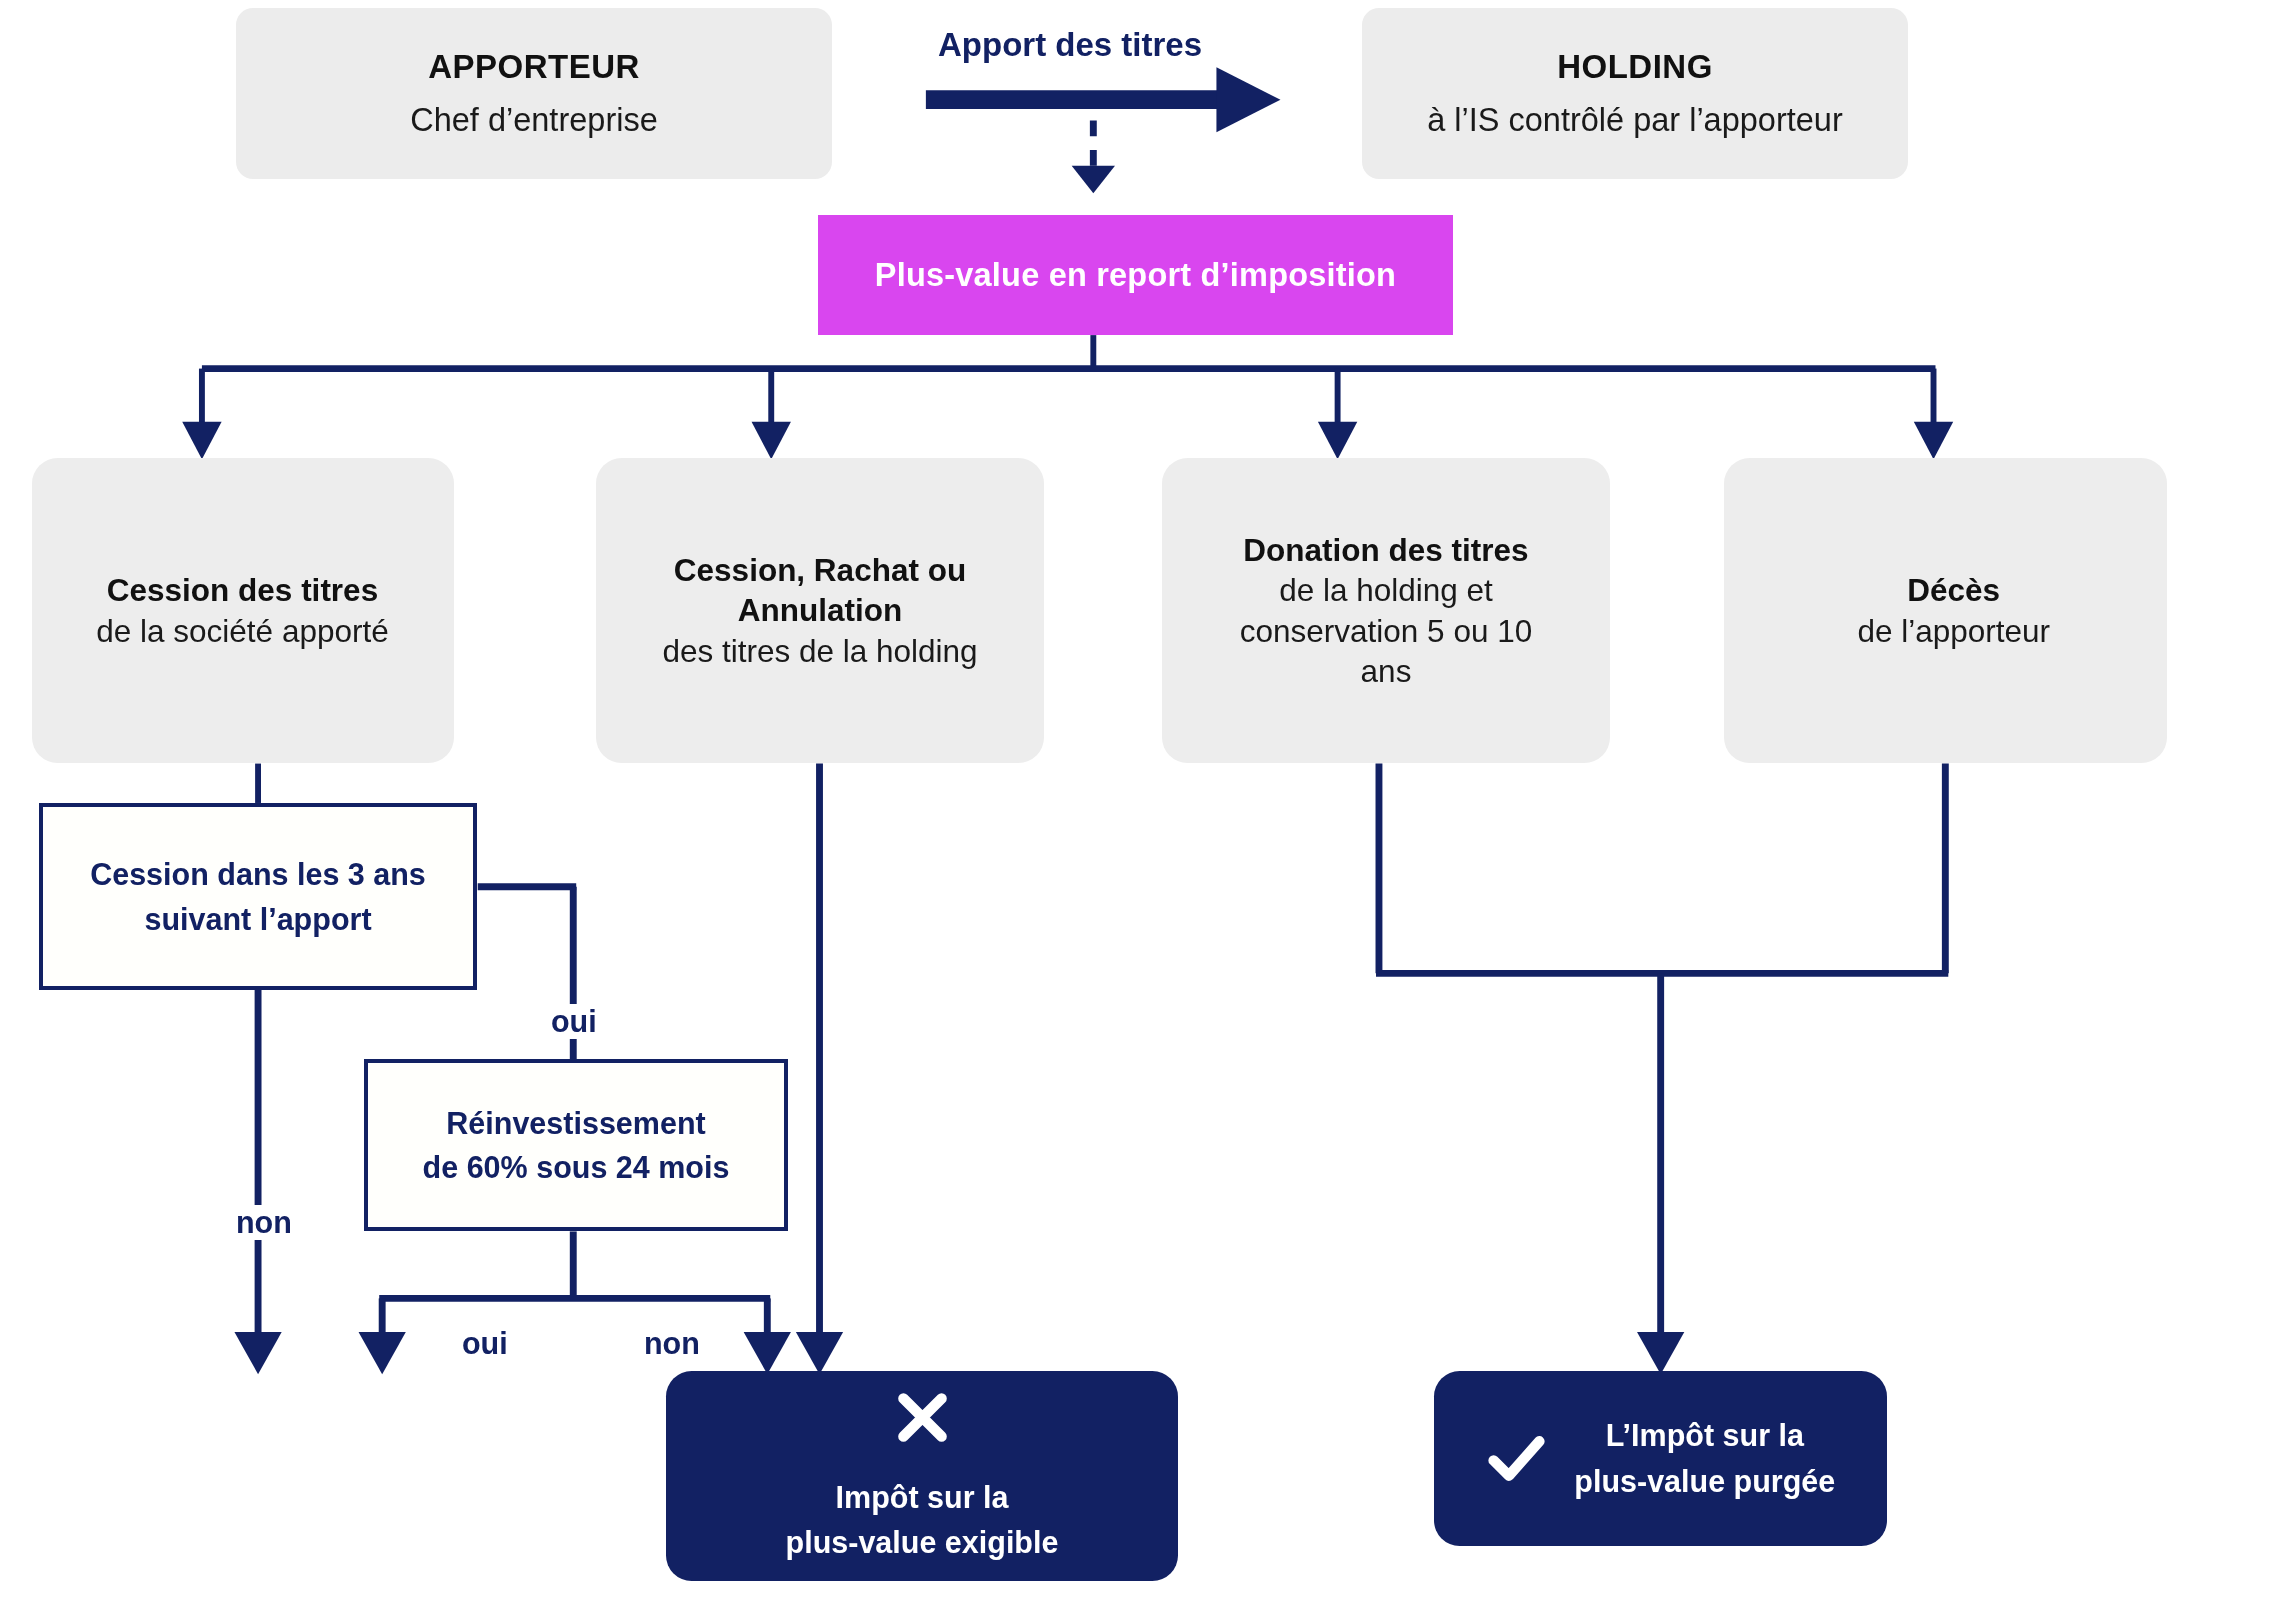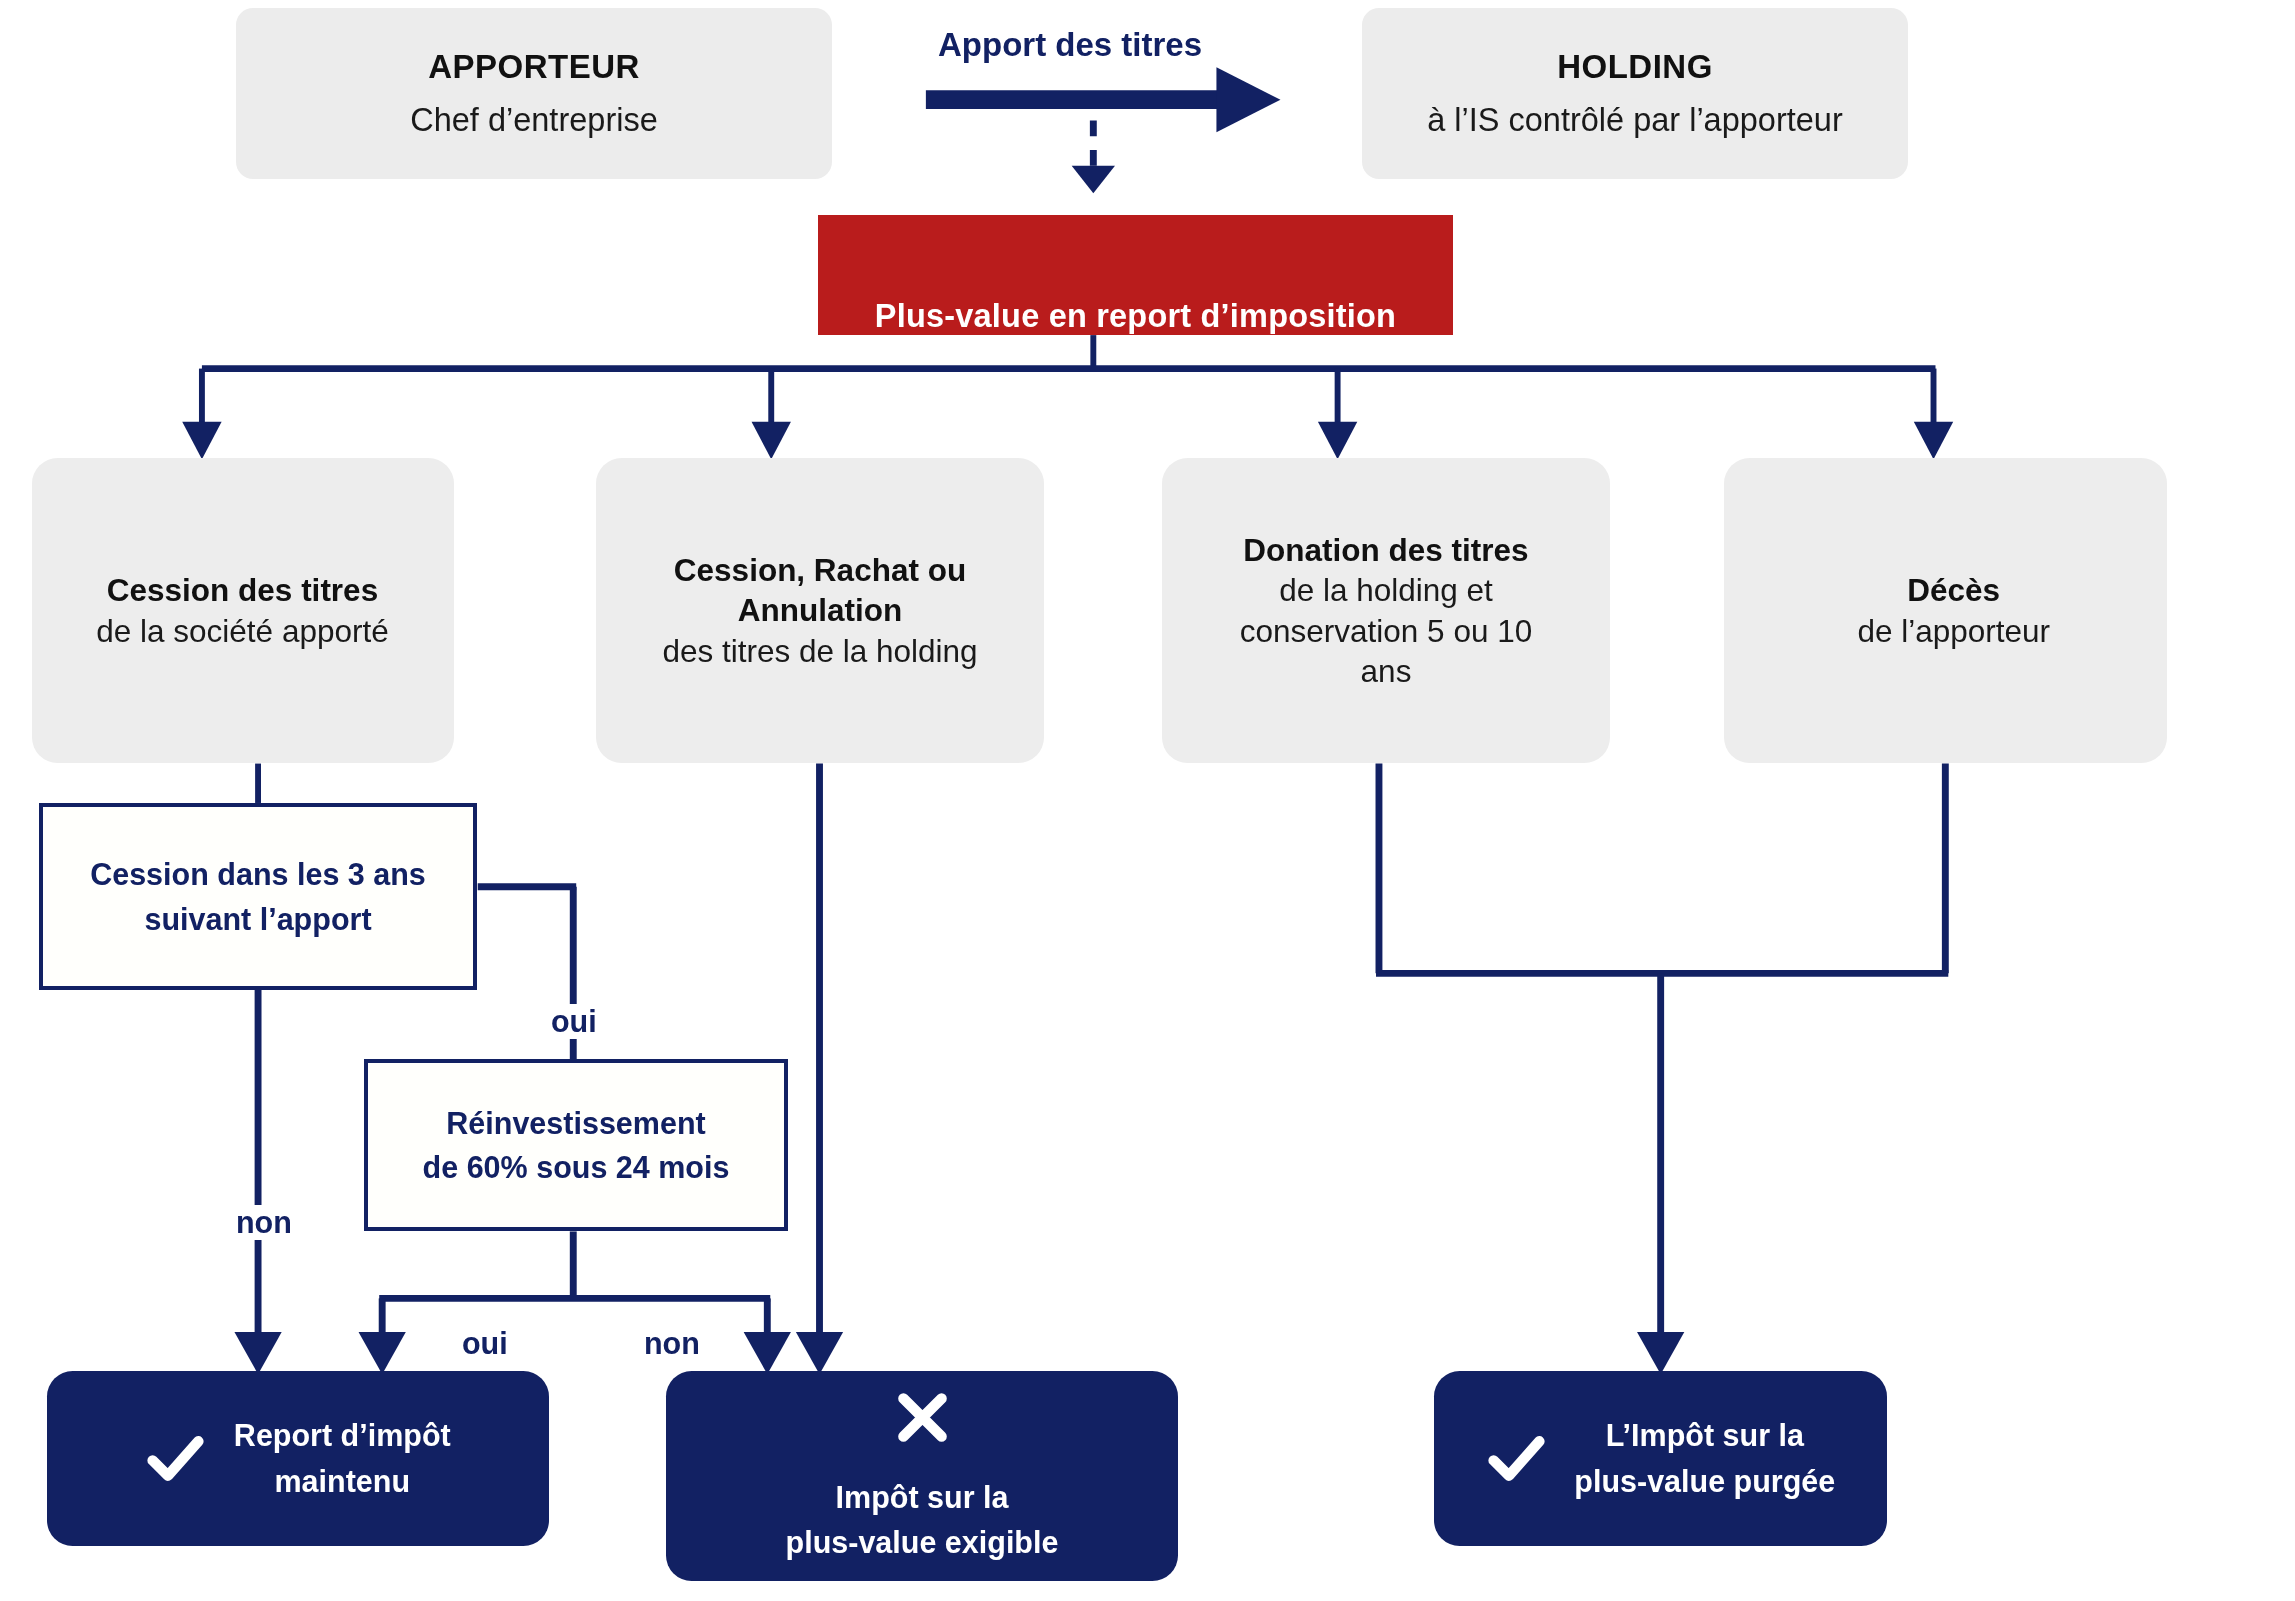--- a/index.html
+++ b/index.html
@@ -9,21 +9,21 @@
 
   .box{position:absolute;box-sizing:border-box;display:flex;flex-direction:column;
        align-items:center;justify-content:center;text-align:center;}
 
   
   .banner{background:#ececec;border-radius:17px;}
   .banner .ttl{font-weight:bold;color:#111;font-size:33px;letter-spacing:0.5px;line-height:1.1;}
   .banner .sub{color:#1a1a1a;font-size:32.5px;font-weight:400;margin-top:17.7px;line-height:1.1;}
 
   
-  .navybar{background:#b91c1c;justify-content:flex-end;}
+  .navybar{background:#d946ef;}
   .navybar .t{color:#fff;font-weight:bold;font-size:32.5px;letter-spacing:0.2px;}
 
   
   .card{background:#ededed;border-radius:25.6px;padding:0 25.6px;}
   .card .ttl{font-weight:bold;color:#111;font-size:31.5px;line-height:1.28;}
   .card .sub{color:#1a1a1a;font-size:31.5px;font-weight:400;line-height:1.28;}
 
   
   .dec{background:#fffffc;border:4.9px solid #122163;}
   .dec .t{color:#122163;font-weight:bold;font-size:30.5px;line-height:1.45;}
@@ -160,29 +160,20 @@
   <div class="box dec" style="left:364px;top:1059px;width:424px;height:172px;">
     <div class="t">Réinvestissement</div>
     <div class="t">de 60% sous 24 mois</div>
   </div>
 
   <div class="wlabel" style="left:542px;top:956px;">oui</div>
   <div class="wlabel" style="left:227px;top:1157px;">non</div>
   <div class="wlabel" style="left:453px;top:1278px;">oui</div>
   <div class="wlabel" style="left:635px;top:1278px;">non</div>
 
-  <div class="box result" style="left:47px;top:1371px;width:502px;height:175px;">
-    <svg class="ico" viewBox="0 0 64 64">
-      <path d="M8,34 L24,50 L56,14" fill="none" stroke="#ffffff" stroke-width="11" stroke-linecap="round" stroke-linejoin="round"></path>
-    </svg>
-    <div class="lbl">
-      <div>Report d’impôt</div>
-      <div>maintenu</div>
-    </div>
-  </div>
 
   <div class="box result" style="left:666px;top:1371px;width:512px;height:210px;flex-direction:column;">
     <svg class="ico" viewBox="0 0 64 64">
       <path d="M12,12 L52,52 M52,12 L12,52" fill="none" stroke="#ffffff" stroke-width="11" stroke-linecap="round"></path>
     </svg>
     <div class="lbl">
       <div>Impôt sur la</div>
       <div>plus-value exigible</div>
     </div>
   </div>

